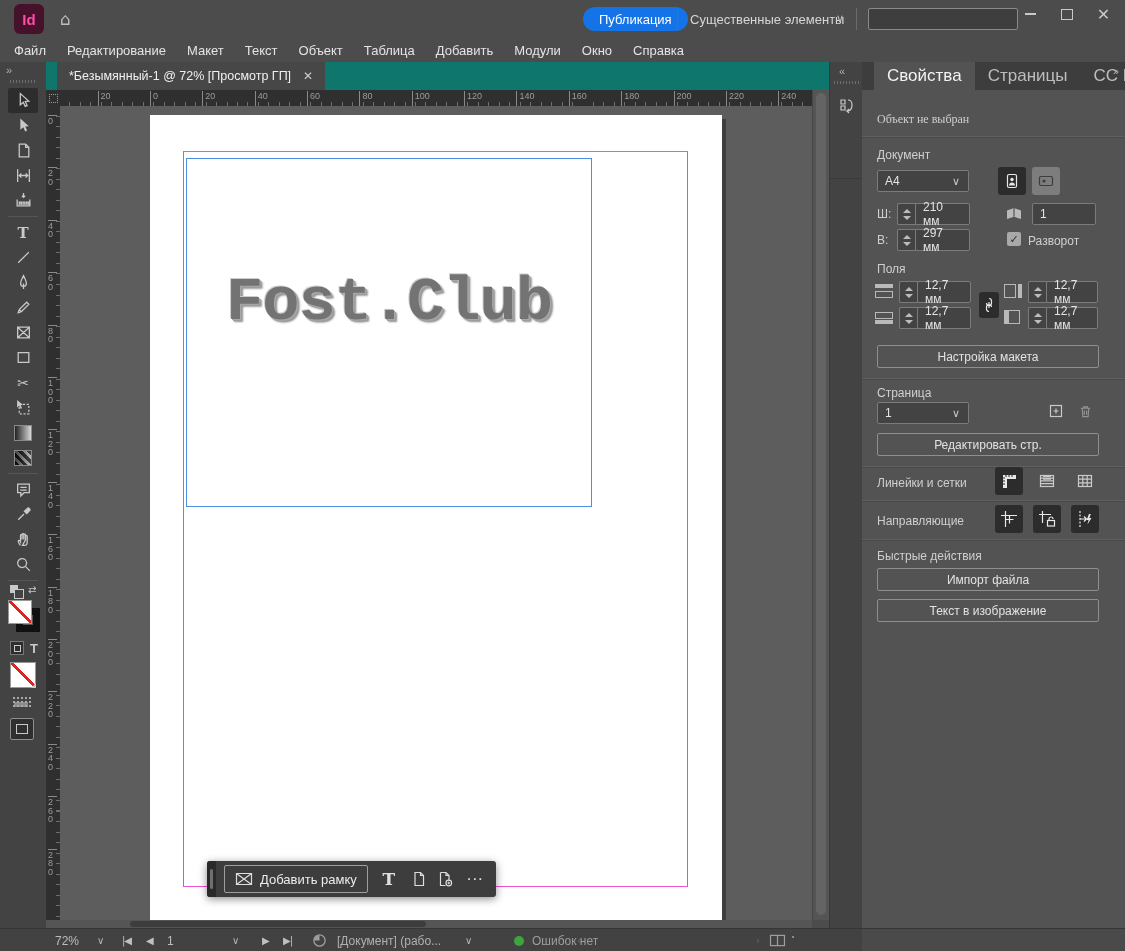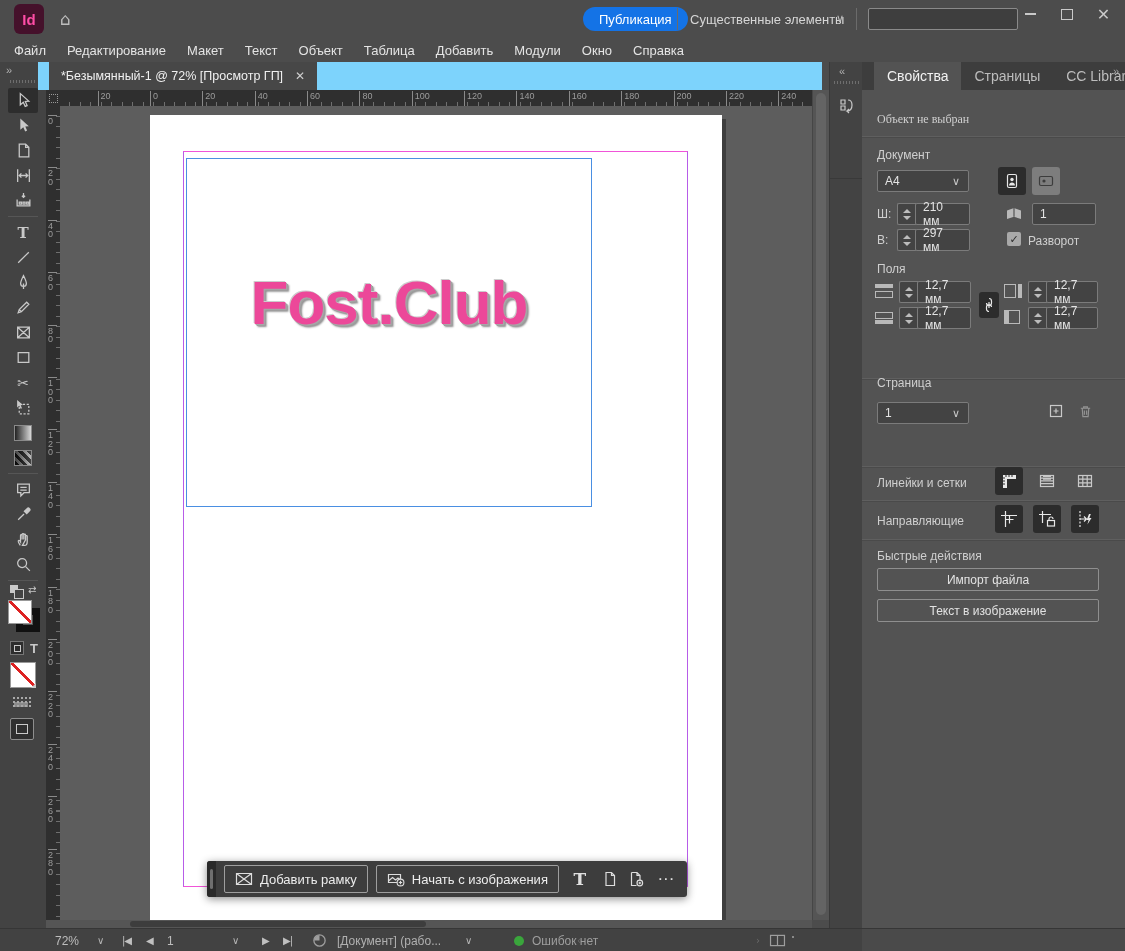--- a/index.html
+++ b/index.html
@@ -64,21 +64,21 @@
   .fmt-T{color:#c9c9c9;font-size:13px;font-weight:bold;}
   .apply-swatch{width:24px;height:24px;margin:4px 0 0 10px;position:relative;}
   .apply-swatch em{position:absolute;right:-1px;bottom:-1px;border-left:5px solid transparent;border-bottom:5px solid #c9c9c9;}
   .dots-icon{width:20px;height:12px;margin:8px 0 0 12px;
      background:radial-gradient(#a9a9a9 1px,transparent 1.2px) 0 0/4px 4px,linear-gradient(#8b8b8b 0 0) 2px 6px/14px 5px no-repeat;}
   .screen-mode{width:22px;height:20px;margin:10px 0 0 10px;border:1px solid #8e8e8e;border-radius:2px;
      display:flex;align-items:center;justify-content:center;background:#2f2f2f;}
   .screen-mode i{display:block;width:10px;height:8px;border:1px solid #c9c9c9;}
 
   
-  #tabbar{left:38px;top:62px;width:784px;height:28px;background:#7dd3fc;}
+  #tabbar{left:46px;top:62px;width:784px;height:28px;background:#0f766e;}
   #doc-tab{left:11px;top:0;height:28px;background:#474747;display:flex;align-items:center;
            padding:0 12px;font-size:12.5px;color:#f0f0f0;gap:12px;}
   #doc-tab .close{color:#cfcfcf;font-size:12px;}
 
   
   #ruler-corner{left:46px;top:90px;width:14px;height:16px;background:#2f2f2f;border-right:1px solid #444;border-bottom:1px solid #444;}
   #ruler-corner i{position:absolute;left:3px;top:4px;width:7px;height:7px;border:1px dotted #9a9a9a;}
   #hruler{left:60px;top:90px;width:752px;height:16px;background:#2f2f2f;overflow:hidden;}
   #hruler::after{content:"";position:absolute;left:0;bottom:0;width:100%;height:4px;
      background:repeating-linear-gradient(to right,transparent 0 9.47px,#6f6f6f 9.47px 10.47px);}
@@ -92,21 +92,21 @@
 
   
   #viewport{left:60px;top:106px;width:752px;height:814px;background:#5d5d5d;overflow:hidden;}
   #page{position:absolute;left:90px;top:9px;width:572px;height:806px;background:#fff;
         box-shadow:4px 4px 0 rgba(25,25,25,.45);}
   #margin-guides{position:absolute;left:33px;top:36px;width:503px;height:734px;
         border-top:1px solid #f054d8;border-bottom:1px solid #f054d8;
         border-left:1px solid #b75ce8;border-right:1px solid #b75ce8;}
   #image-frame{position:absolute;left:36px;top:43px;width:404px;height:347px;border:1px solid #4a8fe2;}
   #artwork{position:absolute;left:0;right:0;top:108px;text-align:center;
-     font-family:Liberation Sans, sans-serif;font-weight:bold;font-size:62px;letter-spacing:-1px;color:#ec4899;
+     font-family:Liberation Mono, monospace;font-weight:bold;font-size:62px;letter-spacing:-1px;color:#737373;
      text-shadow:-1px -1px 0 #cdcdcd,1px 1px 0 #a8a8a8,2px 2px 0 #9e9e9e,3px 3px 2px #8e8e8e;}
 
   
   #overlay-bar{position:absolute;left:147px;top:755px;height:36px;background:#3d3d3d;border-radius:3px;
      display:flex;align-items:center;padding:0 8px 0 0;gap:8px;box-shadow:0 2px 8px rgba(0,0,0,.45);}
   #overlay-handle{width:9px;height:36px;background:#2a2a2a;border-radius:3px 0 0 3px;position:relative;}
   #overlay-handle i{position:absolute;left:3px;top:8px;width:3px;height:20px;background:#6f6f6f;border-radius:2px;}
   .ov-btn{height:26px;border:1px solid #9e9e9e;border-radius:2px;display:flex;align-items:center;
      gap:7px;padding:0 10px;font-size:13px;color:#ececec;background:transparent;}
   .ov-icon{display:flex;align-items:center;justify-content:center;color:#dedede;}
@@ -124,21 +124,21 @@
   #dock{left:829px;top:62px;width:33px;height:866px;background:#434343;border-left:1px solid #393939;border-right:1px solid #393939;}
   #dock-collapse{position:absolute;left:9px;top:3px;color:#b0b0b0;font-size:11px;}
   #dock-grip{position:absolute;left:4px;top:19px;width:25px;height:3px;
       background:repeating-linear-gradient(to right,#6e6e6e 0 1px,transparent 1px 3px);}
   #dock-pagesbtn{position:absolute;left:2px;top:28px;width:28px;height:34px;display:flex;align-items:center;justify-content:center;}
   #dock-sep{position:absolute;left:0;top:116px;width:33px;height:1px;background:#393939;}
 
   
   #panel{left:862px;top:62px;width:263px;height:866px;background:#535353;}
   #panel-tabs{position:absolute;left:0;top:0;width:263px;height:28px;background:#3d3d3d;display:flex;
-      font-size:14px;overflow:hidden;}
+      font-size:17px;overflow:hidden;}
   .p-tab{height:28px;display:flex;align-items:center;padding:0 13px;color:#bdbdbd;white-space:nowrap;}
   .p-tab.active{background:#535353;color:#f2f2f2;}
   #panel-more{position:absolute;right:6px;top:3px;color:#aaa;font-size:11px;}
   .p-label{position:absolute;font-size:12px;color:#cfcfcf;}
   .p-divider{position:absolute;left:0;width:263px;height:1px;background:#5f5f5f;box-shadow:0 1px 0 #4a4a4a;}
   .field{position:absolute;height:22px;background:#434343;border:1px solid #7b7b7b;border-radius:2px;
       font-size:12px;color:#e4e4e4;display:flex;align-items:center;padding:0 7px;box-sizing:border-box;}
   .stepper{position:absolute;width:19px;height:22px;background:#434343;border:1px solid #7b7b7b;border-right:none;
       border-radius:2px 0 0 2px;box-sizing:border-box;display:flex;flex-direction:column;align-items:center;justify-content:center;gap:3px;}
   .stepper i{display:block;width:0;height:0;border-left:4px solid transparent;border-right:4px solid transparent;}
@@ -382,30 +382,20 @@
           <i></i>
         </div>
       <div class="ov-btn">
         <span class="ov-icon">
           <svg viewBox="0 0 18 14">
               <path class="stroke" d="M1.5 1.5 h15 v11 h-15 Z M1.5 1.5 L16.5 12.5 M16.5 1.5 L1.5 12.5"></path>
             </svg>
         </span>
         <span>Добавить рамку</span>
       </div>
-      <div class="ov-btn">
-        <span class="ov-icon">
-          <svg viewBox="0 0 18 16">
-              <path class="stroke" d="M1.5 3.5 h12 v8 h-12 Z M1.5 10 L5.5 6.5 L8.5 9 L11 7 L13.5 9"></path>
-              <circle cx="13.5" cy="11.5" r="3.4" fill="#3d3d3d" stroke="#dedede" stroke-width="1.1"></circle>
-              <path class="stroke" d="M13.5 9.8 v3.4 M11.8 11.5 h3.4"></path>
-            </svg>
-        </span>
-        <span>Начать с изображения</span>
-      </div>
       <div class="ov-plain" style="font-weight:bold;font-family:'DejaVu Serif',serif;">T</div>
       <div class="ov-icon">
         <svg viewBox="0 0 16 16">
             <path class="stroke" d="M4 1.5 h5.5 l3 3 v10 h-8.5 Z M9.5 1.5 v3 h3"></path>
           </svg>
         </div>
       <div class="ov-icon">
         <svg viewBox="0 0 16 16">
             <path class="stroke" d="M3.5 1.5 h5.5 l3 3 v5 M9 1.5 v3 h3 M3.5 1.5 v13 h5"></path>
             <circle cx="11.8" cy="12" r="2.8" class="stroke"></circle>
@@ -524,38 +514,40 @@
     <div class="mg" style="left:142px;top:248px;">
       <span class="bar" style="left:0;top:0;width:4px;height:14px;"></span>
         <span class="box" style="right:2px;top:0;width:10px;height:12px;"></span>
       </div>
     <div class="stepper" style="left:166px;top:245px;">
         <i class="up"></i>
         <i class="dn"></i>
       </div>
     <div class="field" style="left:184px;top:245px;width:52px;">12,7 мм</div>
 
+    <div class="p-btn" style="top:283px;">Настройка макета</div>
     <div class="p-divider" style="top:316px;"></div>
 
-    <div class="p-label" style="left:15px;top:314px;text-align:center;">Страница</div>
+    <div class="p-label" style="left:15px;top:324px;text-align:center;">Страница</div>
     <div class="field" style="left:15px;top:340px;width:92px;">
       <span>1</span>
       <span class="combo-chevron gly" style="left:74px;top:4px;">∨</span>
     </div>
     <div class="icon-btn" style="left:183px;top:338px;width:22px;height:22px;">
       <svg viewBox="0 0 16 16" width="16" height="16">
           <rect x="2.5" y="2.5" width="11" height="11" class="psvg"></rect>
           <path class="psvg" d="M8 5.5 v5 M5.5 8 h5"></path>
         </svg>
     </div>
     <div class="icon-btn" style="left:212px;top:338px;width:22px;height:22px;opacity:.55;">
       <svg viewBox="0 0 16 16" width="15" height="15">
           <path class="psvg" d="M3 4.5 h10 M6 4.5 V3 h4 v1.5 M4.5 4.5 l.7 9 h5.6 l.7 -9 M6.8 7 v4.5 M9.2 7 v4.5"></path>
         </svg>
     </div>
+    <div class="p-btn" style="top:371px;">Редактировать стр.</div>
     <div class="p-divider" style="top:404px;"></div>
 
     <div class="p-label" style="left:15px;top:414px;">Линейки и сетки</div>
     <div class="icon-btn pressed" style="left:133px;top:405px;">
       <svg viewBox="0 0 18 18" width="18" height="18">
           <path d="M3 3 h13 v4 h-9 v9 h-4 Z" fill="#e8e8e8"></path>
           <path d="M6 3 v2 M9 3 v2 M12 3 v2 M3 6 h2 M3 9 h2 M3 12 h2" stroke="#2c2c2c" stroke-width="1"></path>
         </svg>
     </div>
     <div class="icon-btn" style="left:171px;top:405px;">

